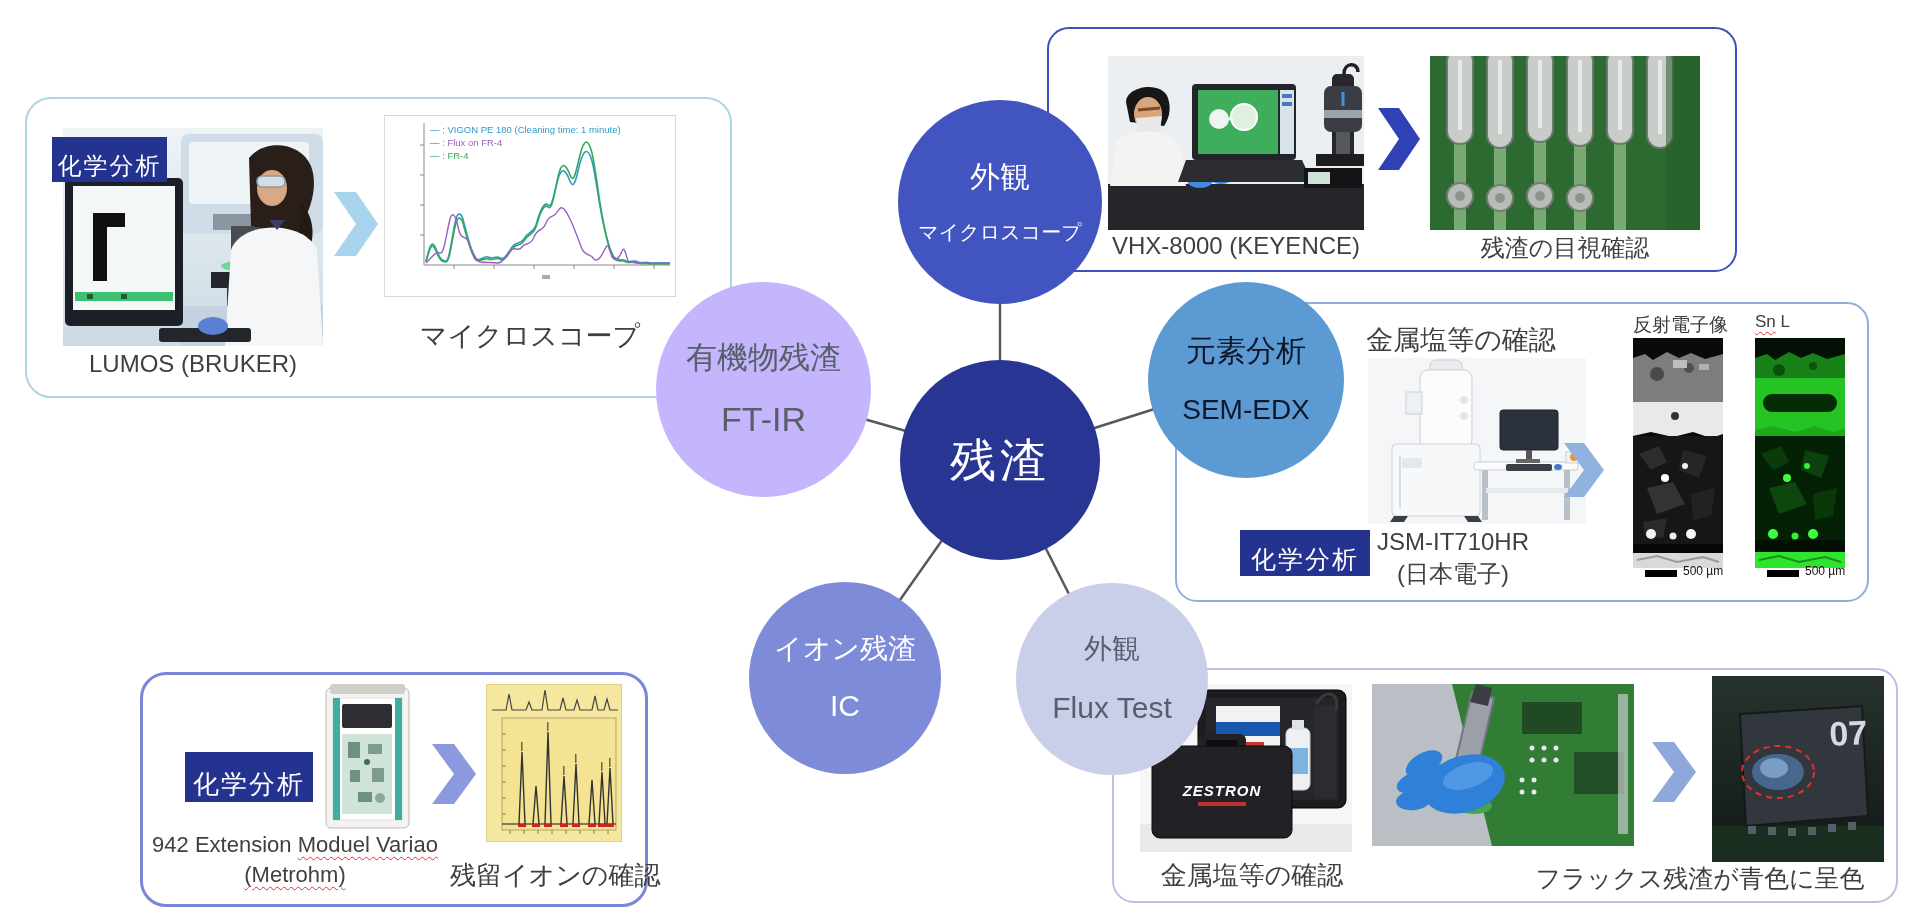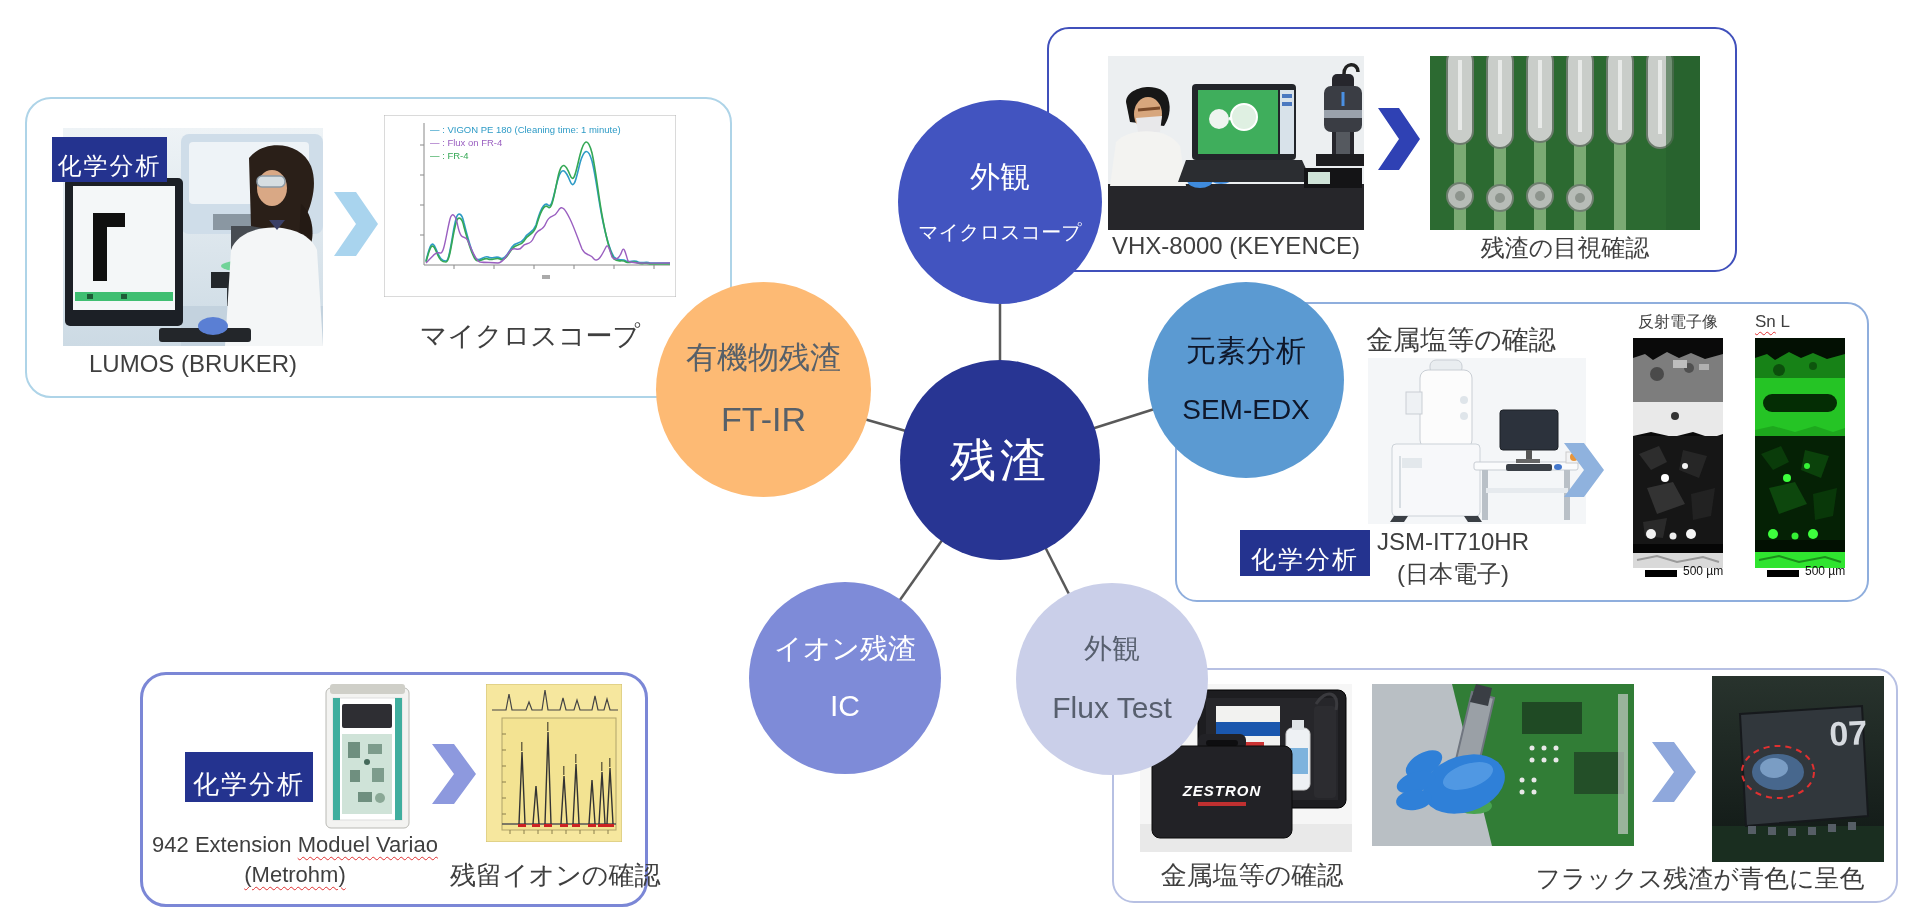--- a/index.html
+++ b/index.html
@@ -223,21 +223,21 @@
       <circle cx="206" cy="99" r="4" fill="#e8953a"></circle>
     </svg>
   </div>
   <div class="badge" style="left:1240px;top:530px;width:130px;height:46px;font-size:25px;">
     <span>化学分析</span>
   </div>
   <div class="cap" style="left:1368px;top:528px;width:170px;font-size:24px;">JSM-IT710HR</div>
   <div class="cap" style="left:1368px;top:558px;width:170px;font-size:24px;">(日本電子)</div>
   <div class="chev" style="left:1564px;top:443px;width:40px;height:54px;background:#8fb2de;"></div>
 
-  <div class="cap" style="left:1633px;top:312px;width:90px;font-size:16px;">反射電子像</div>
+  <div class="cap" style="left:1633px;top:312px;width:90px;font-size:19px;">反射電子像</div>
   <div class="photo" style="left:1633px;top:338px;">
     <svg width="90" height="230" viewBox="0 0 90 230">
       <rect width="90" height="230" fill="#0a0a0a"></rect>
       <path d="M0,20 L12,16 L20,22 L34,14 L46,20 L58,15 L72,21 L90,16 L90,64 L0,64 Z" fill="#7d7d7d"></path>
       <circle cx="24" cy="36" r="7" fill="#4a4a4a"></circle>
         <circle cx="56" cy="30" r="5" fill="#505050"></circle>
       <rect x="40" y="22" width="14" height="8" fill="#bdbdbd"></rect>
         <rect x="66" y="26" width="10" height="6" fill="#b0b0b0"></rect>
       <path d="M0,64 L90,64 L90,96 L78,100 L60,94 L40,99 L18,94 L0,98 Z" fill="#e9e9e9"></path>
       <circle cx="42" cy="78" r="4" fill="#333"></circle>
@@ -467,21 +467,21 @@
   <div class="circle" style="left:898px;top:100px;width:204px;height:204px;background:#4254c0;color:#fff;">
     <div style="font-size:30px;margin-bottom:26px;">外観</div>
     <div style="font-size:20px;">マイクロスコープ</div>
   </div>
 
   <div class="circle" style="left:1148px;top:282px;width:196px;height:196px;background:#5b9ad2;color:#0f172a;">
     <div style="font-size:30px;margin-bottom:26px;">元素分析</div>
     <div style="font-size:28px;">SEM-EDX</div>
   </div>
 
-  <div class="circle" style="left:656px;top:282px;width:215px;height:215px;background:#fdba74;color:#576069;">
+  <div class="circle" style="left:656px;top:282px;width:215px;height:215px;background:#c4b5fd;color:#576069;">
     <div style="font-size:31px;margin-bottom:24px;">有機物残渣</div>
     <div style="font-size:34px;">FT-IR</div>
   </div>
 
   <div class="circle" style="left:749px;top:582px;width:192px;height:192px;background:#7e8bd8;color:#fff;">
     <div style="font-size:28px;margin-bottom:24px;">イオン残渣</div>
     <div style="font-size:30px;">IC</div>
   </div>
 
   <div class="circle" style="left:1016px;top:583px;width:192px;height:192px;background:#cacfe9;color:#575f6e;">

